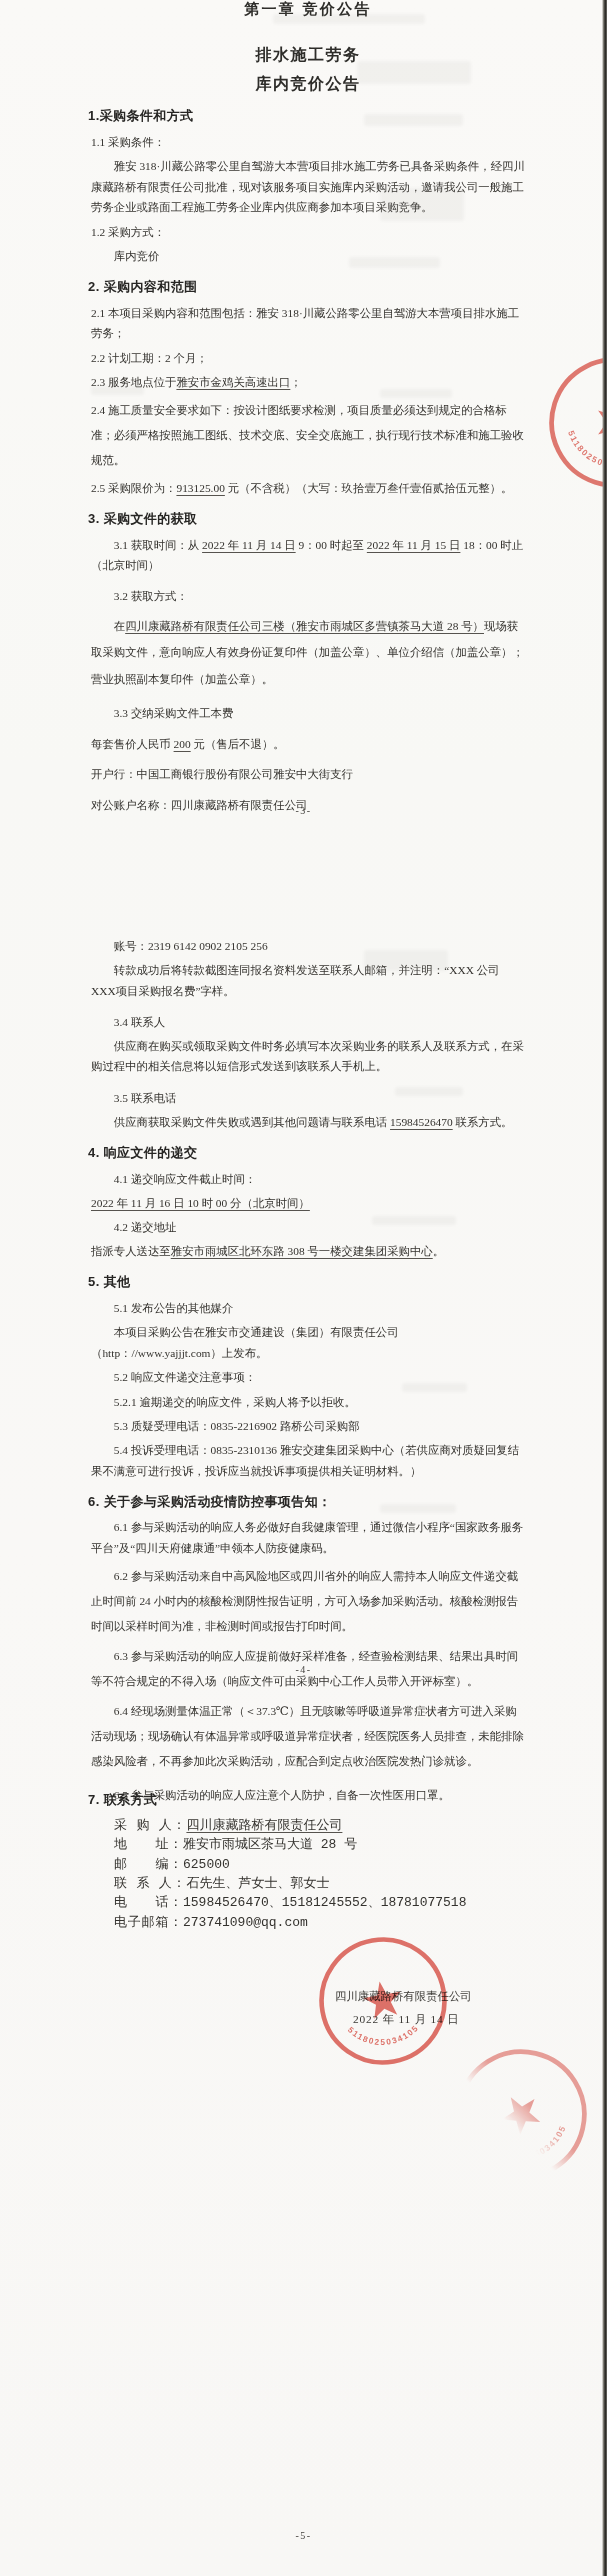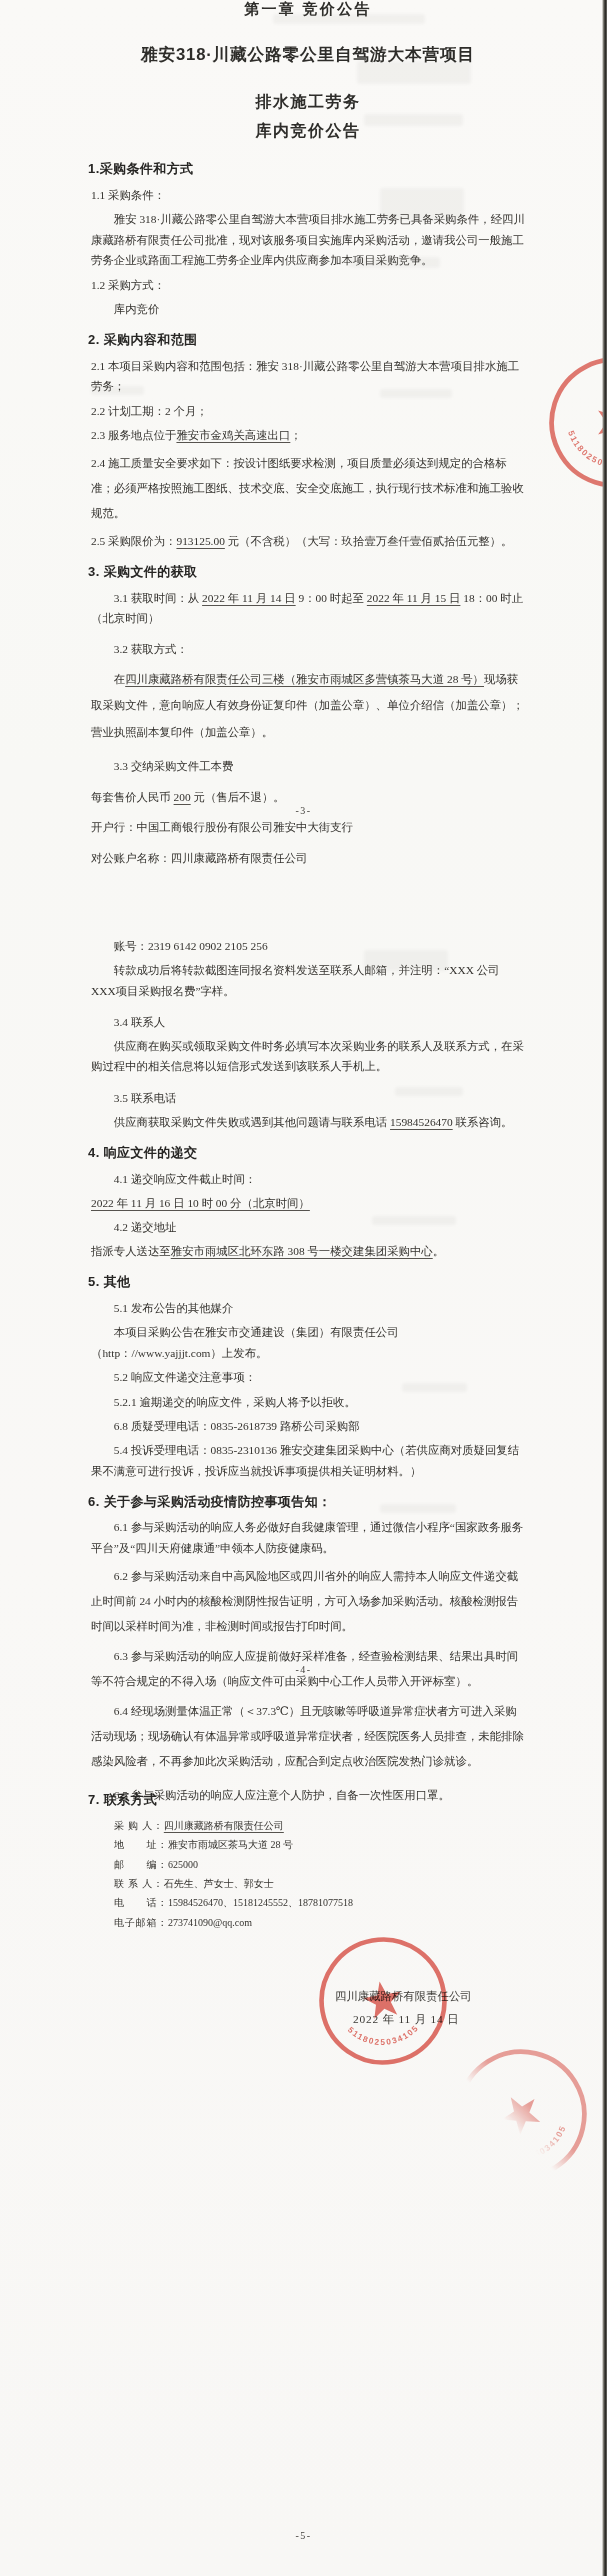--- a/index.html
+++ b/index.html
@@ -14,32 +14,32 @@
   .center{text-align:center;}
   .chapter{font-family:"Liberation Sans","DejaVu Sans",sans-serif;
     font-weight:700;font-size:15px;letter-spacing:2.3px;color:#2e2d2a;}
   .project{margin-top:24px;font-family:"Liberation Sans","DejaVu Sans",sans-serif;
     font-weight:700;font-size:16.7px;letter-spacing:0.8px;color:#2e2d2a;}
   .subtitle{margin-top:26px;font-family:"Liberation Sans","DejaVu Sans",sans-serif;
     font-weight:700;font-size:16px;letter-spacing:1.5px;color:#2e2d2a;}
   .subtitle2{margin-top:8.4px;}
   .h{font-family:"Liberation Sans","DejaVu Sans",sans-serif;font-weight:700;
     font-size:13px;color:#272624;margin:11.4px 0 6.8px -3px;letter-spacing:0.4px;}
-  .h1top{margin-top:18px;}
+  .h1top{margin-top:12px;}
   p{margin:3.8px 0;font-size:11.4px;line-height:20.5px;}
   .ind{text-indent:2em;}
   .loose{line-height:25px;margin:5.3px 0;}
   .xloose{line-height:26.6px;margin:6px 0;}
   .gap-top{margin-top:10.6px;}
   .wide{margin:10px 0;}
   .u{text-decoration:underline;text-underline-offset:3px;text-decoration-thickness:0.8px;
      text-decoration-color:#56534e;}
   .pgno{position:absolute;left:0;right:0;bottom:43px;text-align:center;
     font-size:10px;letter-spacing:1.5px;color:#45433f;}
-  .contact-row{margin:0 0 0 23px;font-size:10px;line-height:19.4px;}
+  .contact-row{margin:0 0 0 23px;font-size:13px;line-height:19.4px;font-family:Liberation Mono, monospace;}
   .contact-label{letter-spacing:0.8px;}
   .signoff{position:absolute;left:335px;top:271px;z-index:2;font-size:11.4px;color:#3a3834;}
   .signoff .date-line{margin-top:7.6px;margin-left:18px;letter-spacing:0.8px;}
   .stamp{position:absolute;z-index:3;pointer-events:none;mix-blend-mode:multiply;color:#dd554b;}
   .stamp svg{display:block;width:100%;height:100%;}
   .stamp-p3-main{left:317px;top:217px;width:132px;height:132px;opacity:.82;transform:rotate(-10deg);}
   .stamp-p3-partial{left:454px;top:329px;width:135px;height:135px;opacity:.55;transform:rotate(-32deg);
     -webkit-mask-image:linear-gradient(78deg,transparent 40%,#000 58%);
     mask-image:linear-gradient(78deg,transparent 40%,#000 58%);}
   .stamp-p1-edge{left:547px;top:355px;width:135px;height:135px;opacity:.78;transform:rotate(18deg);}
@@ -56,21 +56,20 @@
   <div class="page">
     <div class="ghost" style="left:273px;top:13.7px;width:152px;height:10.6px;"></div>
     <div class="ghost" style="left:357px;top:61px;width:114px;height:23px;"></div>
     <div class="ghost" style="left:364px;top:114px;width:99px;height:12px;"></div>
     <div class="ghost" style="left:380px;top:188px;width:84px;height:33px;"></div>
     <div class="ghost" style="left:349px;top:257px;width:91px;height:10.6px;"></div>
     <div class="ghost" style="left:91px;top:386px;width:53px;height:9px;"></div>
     <div class="ghost" style="left:380px;top:389px;width:72px;height:9px;"></div>
 
     <div class="chapter center">第一章  竞价公告</div>
-    <div class="project center">雅安318·川藏公路零公里自驾游大本营项目</div>
     <div class="subtitle center">排水施工劳务</div>
     <div class="subtitle subtitle2 center">库内竞价公告</div>
 
     <div class="h h1top">1.采购条件和方式</div>
     <p>1.1 采购条件：</p>
     <p class="ind">雅安 318·川藏公路零公里自驾游大本营项目排水施工劳务已具备采购条件，经四川康藏路桥有限责任公司批准，现对该服务项目实施库内采购活动，邀请我公司一般施工劳务企业或路面工程施工劳务企业库内供应商参加本项目采购竞争。</p>
     <p>1.2 采购方式：</p>
     <p class="ind">库内竞价</p>
 
     <div class="h">2. 采购内容和范围</div>
@@ -114,34 +113,34 @@
     <div class="ghost" style="left:395px;top:228px;width:68px;height:9px;"></div>
     <div class="ghost" style="left:372px;top:357px;width:84px;height:9px;"></div>
     <div class="ghost" style="left:402px;top:524px;width:65px;height:9px;"></div>
     <div class="ghost" style="left:380px;top:645px;width:76px;height:9px;"></div>
 
     <p class="ind">账号：2319 6142 0902 2105 256</p>
     <p class="ind">转款成功后将转款截图连同报名资料发送至联系人邮箱，并注明：“XXX 公司 XXX项目采购报名费”字样。</p>
     <p class="ind gap-top">3.4 联系人</p>
     <p class="ind">供应商在购买或领取采购文件时务必填写本次采购业务的联系人及联系方式，在采购过程中的相关信息将以短信形式发送到该联系人手机上。</p>
     <p class="ind gap-top">3.5 联系电话</p>
-    <p class="ind"><span>供应商获取采购文件失败或遇到其他问题请与联系电话 </span><span class="u">15984526470</span><span> 联系咨询。</span></p>
+    <p class="ind"><span>供应商获取采购文件失败或遇到其他问题请与联系电话 </span><span class="u">15984526470</span><span> 联系方式。</span></p>
 
     <div class="h">4. 响应文件的递交</div>
     <p class="ind">4.1 递交响应文件截止时间：</p>
     <p><span class="u">2022 年 11 月 16 日 10 时 00 分（北京时间）</span></p>
     <p class="ind">4.2 递交地址</p>
     <p><span>指派专人送达至</span><span class="u">雅安市雨城区北环东路 308 号一楼交建集团采购中心</span><span>。</span></p>
 
     <div class="h">5. 其他</div>
     <p class="ind">5.1 发布公告的其他媒介</p>
     <p class="ind">本项目采购公告在雅安市交通建设（集团）有限责任公司（http：//www.yajjjt.com）上发布。</p>
     <p class="ind">5.2 响应文件递交注意事项：</p>
     <p class="ind">5.2.1 逾期递交的响应文件，采购人将予以拒收。</p>
-    <p class="ind">6.8 质疑受理电话：0835-2618739 路桥公司采购部</p>
+    <p class="ind">5.3 质疑受理电话：0835-2216902 路桥公司采购部</p>
     <p class="ind">5.4 投诉受理电话：0835-2310136 雅安交建集团采购中心（若供应商对质疑回复结果不满意可进行投诉，投诉应当就投诉事项提供相关证明材料。）</p>
 
     <div class="h">6. 关于参与采购活动疫情防控事项告知：</div>
     <p class="ind">6.1 参与采购活动的响应人务必做好自我健康管理，通过微信小程序“国家政务服务平台”及“四川天府健康通”申领本人防疫健康码。</p>
     <p class="ind loose">6.2 参与采购活动来自中高风险地区或四川省外的响应人需持本人响应文件递交截止时间前 24 小时内的核酸检测阴性报告证明，方可入场参加采购活动。核酸检测报告时间以采样时间为准，非检测时间或报告打印时间。</p>
     <p class="ind loose">6.3 参与采购活动的响应人应提前做好采样准备，经查验检测结果、结果出具时间等不符合规定的不得入场（响应文件可由采购中心工作人员带入开评标室）。</p>
     <p class="ind loose">6.4 经现场测量体温正常（＜37.3℃）且无咳嗽等呼吸道异常症状者方可进入采购活动现场；现场确认有体温异常或呼吸道异常症状者，经医院医务人员排查，未能排除感染风险者，不再参加此次采购活动，应配合到定点收治医院发热门诊就诊。</p>
     <p class="ind gap-top">6.5 参与采购活动的响应人应注意个人防护，自备一次性医用口罩。</p>
 
     <div class="pgno">-4-</div>

